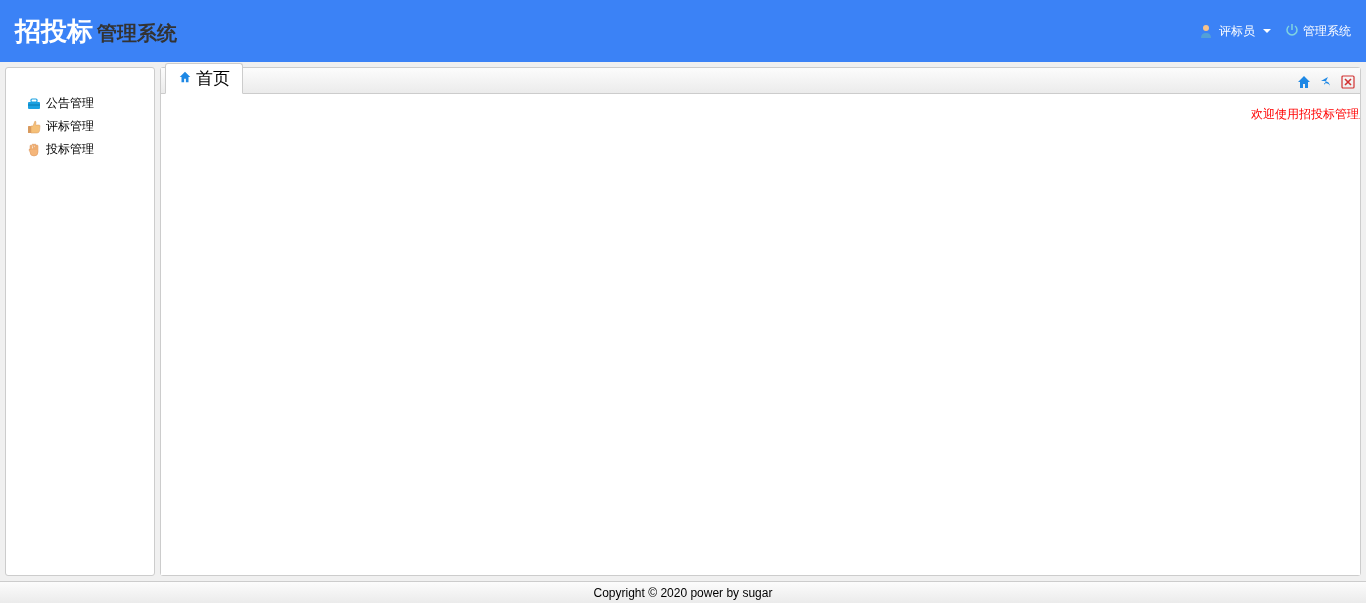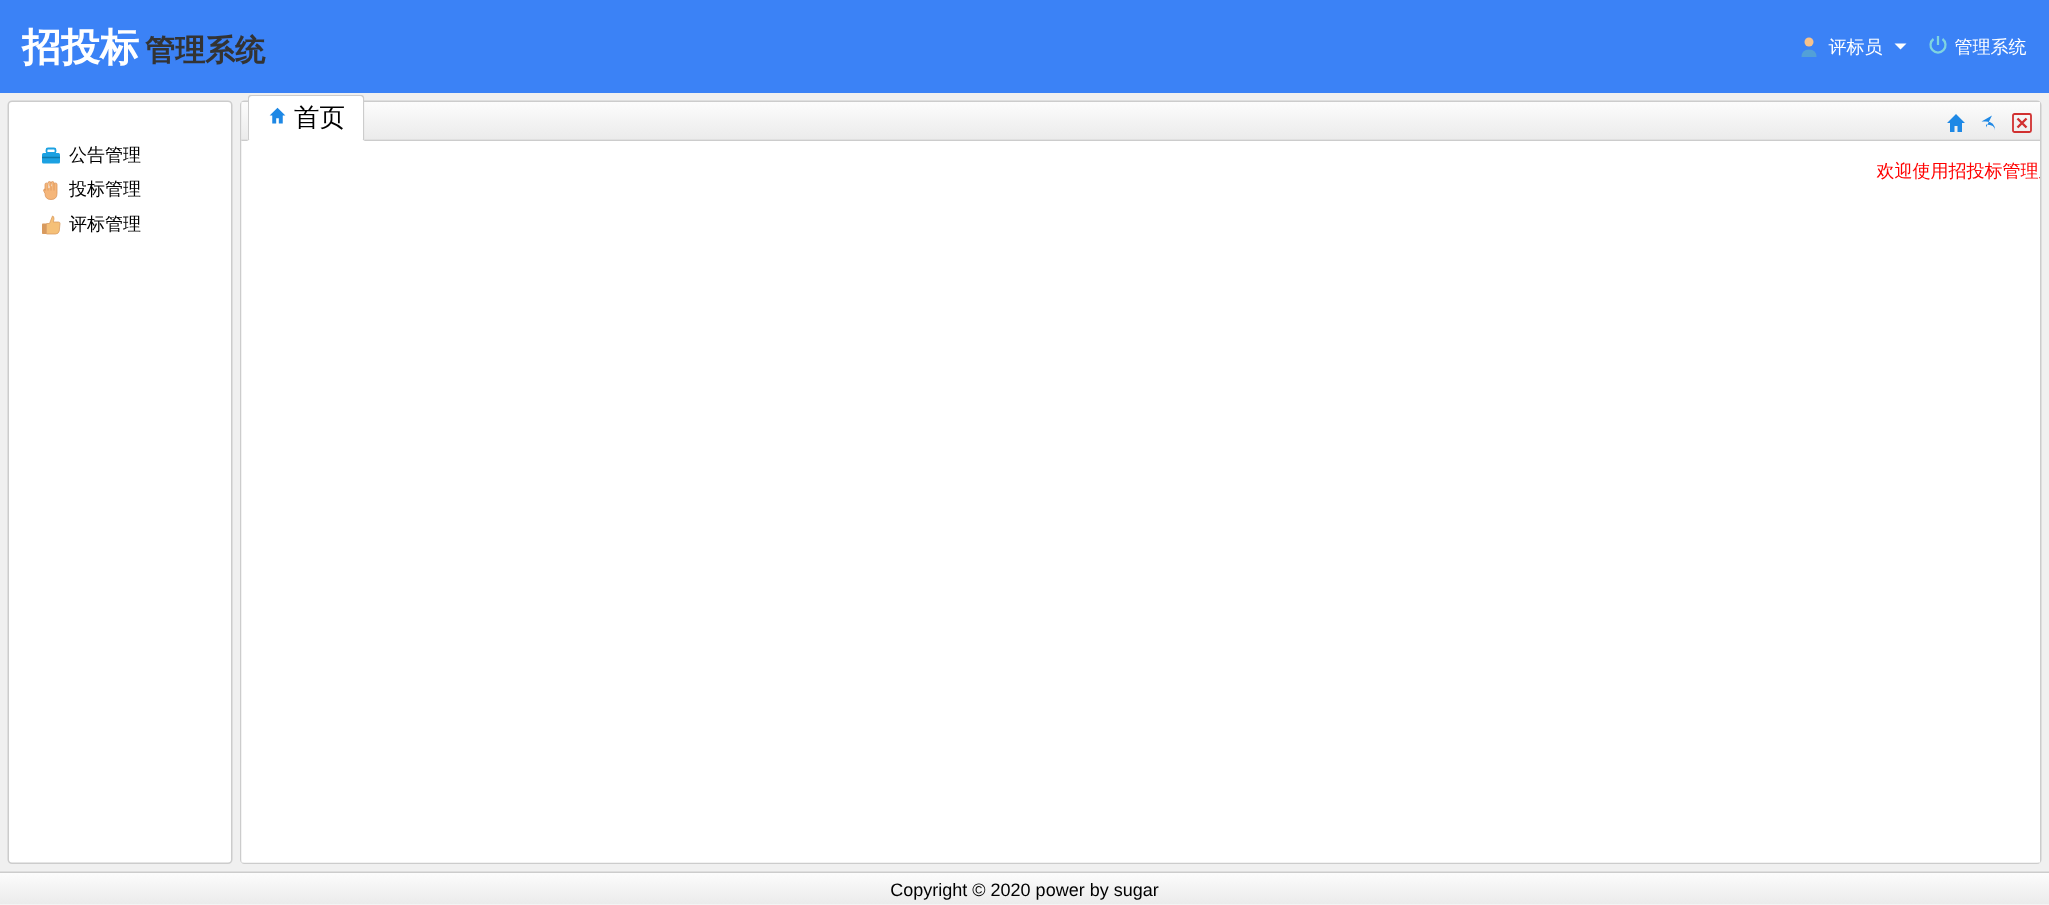--- a/index.html
+++ b/index.html
@@ -244,33 +244,33 @@
             <rect x="2" y="6" width="12" height="7" rx="1" fill="#1ba1e2"></rect>
             <rect x="5" y="3" width="6" height="3" rx="1" fill="none" stroke="#1ba1e2" stroke-width="1.2"></rect>
             <rect x="2" y="8.5" width="12" height="1" fill="#0d7aad"></rect>
           </svg>
         </span>
         <span>公告管理</span>
       </div>
       <div class="nav-item">
         <span class="nav-icon">
           <svg width="16" height="16" viewBox="0 0 16 16">
-            <path d="M4 8 L4 4 Q4 3 5 3 Q6 3 6 4 L6 8 M6 3 Q6 2 7 2 Q8 2 8 3 L8 8 M8 3 Q8 2 9 2 Q10 2 10 3 L10 8 M10 4 Q10 3 11 3 Q12 3 12 4 L12 10 Q12 14 8 14 Q4 14 4 10 L3 8 Q3 7 4 7 L4 8" fill="#f5b67a" stroke="#d8935a" stroke-width="0.5"></path>
-          </svg>
-        </span>
-        <span>投标管理</span>
+            <rect x="2" y="7" width="3" height="7" rx="0.5" fill="#d89a5e"></rect>
+            <path d="M5 7 L7 7 L9 2 Q10 2 10 4 L9.5 6 L13 6 Q14 6 14 7 L13.5 12 Q13 14 11 14 L5 14 Z" fill="#f5c078" stroke="#d89a5e" stroke-width="0.5"></path>
+          </svg>
+        </span>
+        <span>评标管理</span>
       </div>
       <div class="nav-item">
         <span class="nav-icon">
           <svg width="16" height="16" viewBox="0 0 16 16">
-            <rect x="2" y="7" width="3" height="7" rx="0.5" fill="#d89a5e"></rect>
-            <path d="M5 7 L7 7 L9 2 Q10 2 10 4 L9.5 6 L13 6 Q14 6 14 7 L13.5 12 Q13 14 11 14 L5 14 Z" fill="#f5c078" stroke="#d89a5e" stroke-width="0.5"></path>
-          </svg>
-        </span>
-        <span>评标管理</span>
+            <path d="M4 8 L4 4 Q4 3 5 3 Q6 3 6 4 L6 8 M6 3 Q6 2 7 2 Q8 2 8 3 L8 8 M8 3 Q8 2 9 2 Q10 2 10 3 L10 8 M10 4 Q10 3 11 3 Q12 3 12 4 L12 10 Q12 14 8 14 Q4 14 4 10 L3 8 Q3 7 4 7 L4 8" fill="#f5b67a" stroke="#d8935a" stroke-width="0.5"></path>
+          </svg>
+        </span>
+        <span>投标管理</span>
       </div>
     </div>
   </div>
 
   <div class="main">
     <div class="tab-bar">
       <div class="tabs-left">
         <div class="tab">
           <span>
             <svg width="14" height="14" viewBox="0 0 16 16">

